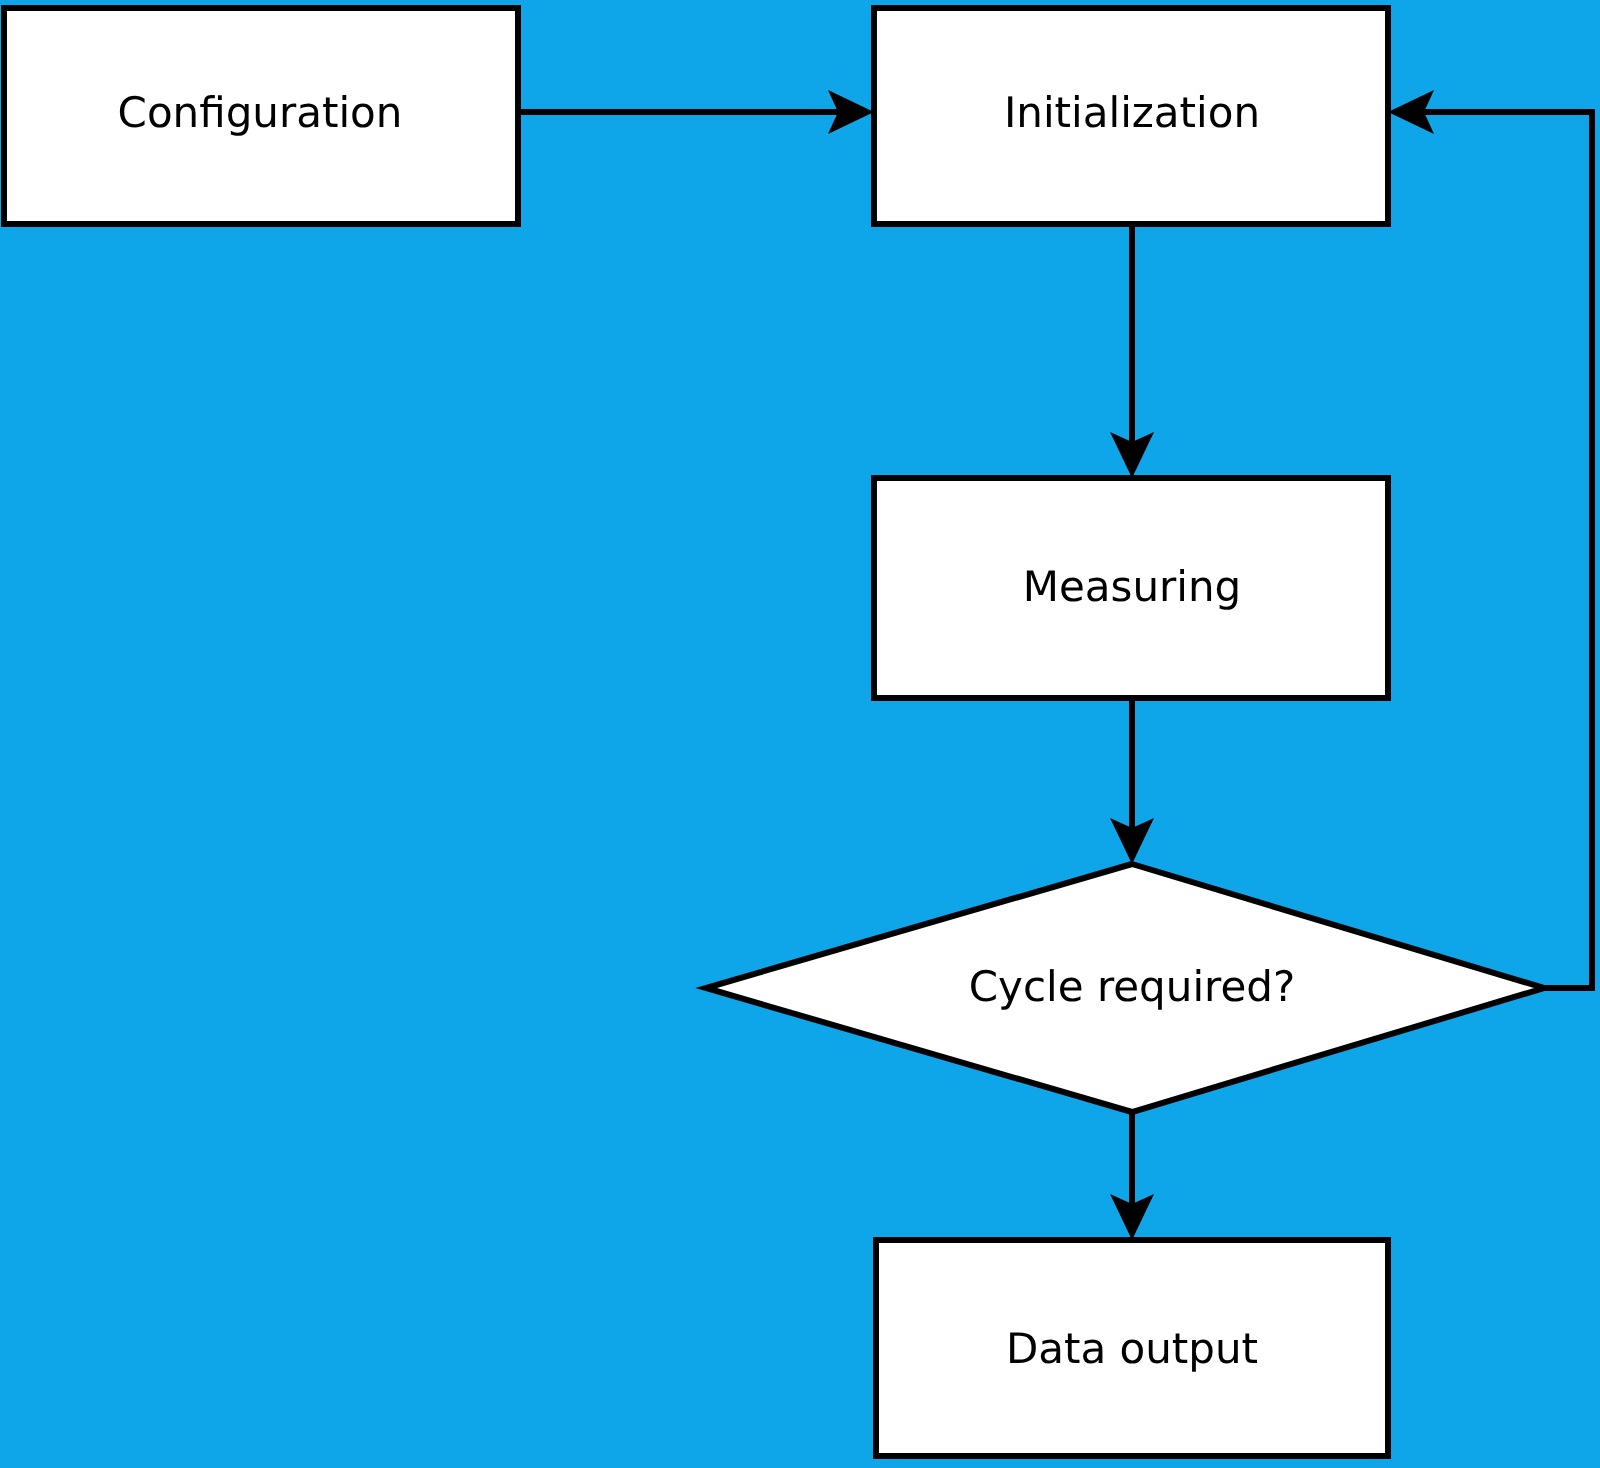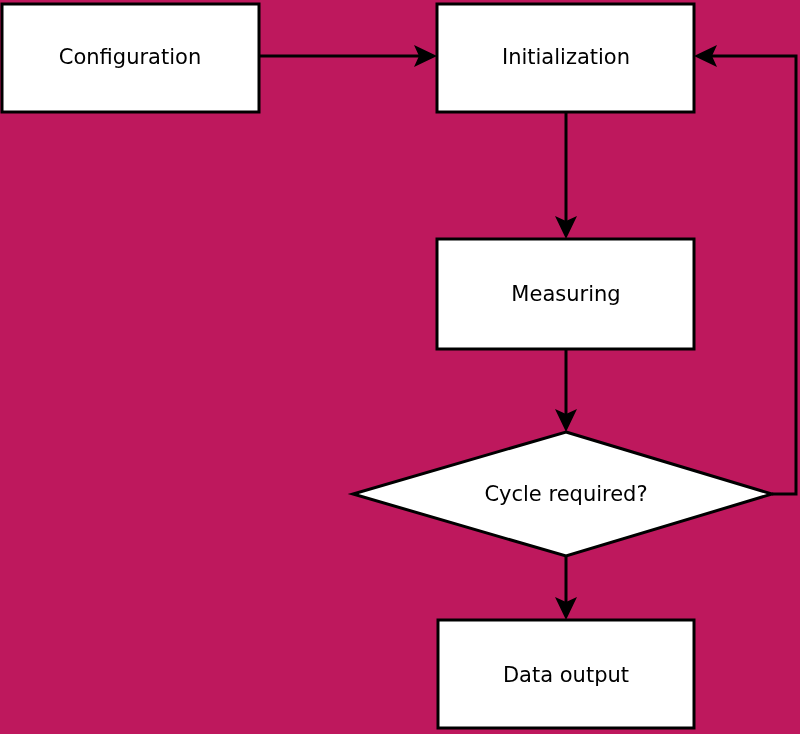--- a/index.html
+++ b/index.html
@@ -5,21 +5,21 @@
 <style>
   html, body {
     margin: 0;
     padding: 0;
     background: #ffffff;
   }
   #canvas-wrap {
     position: relative;
     width: 800px;
     height: 734px;
-    background: #be185d;
+    background: #0ea5e9;
     overflow: hidden;
   }
   #flow-svg {
     display: block;
     width: 800px;
     height: 734px;
   }
   .node-shape {
     fill: #ffffff;
     stroke: #000000;

